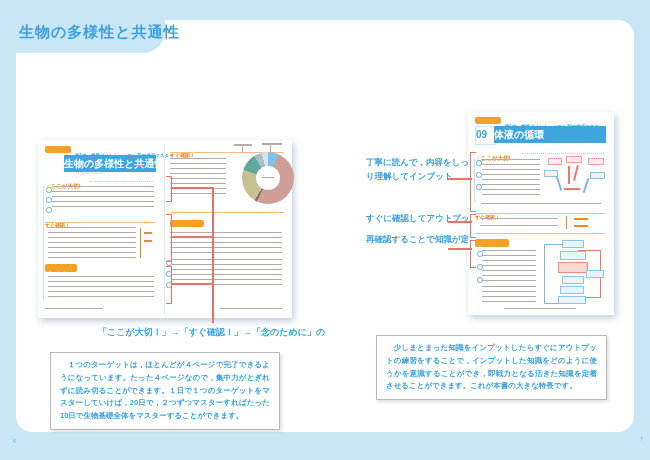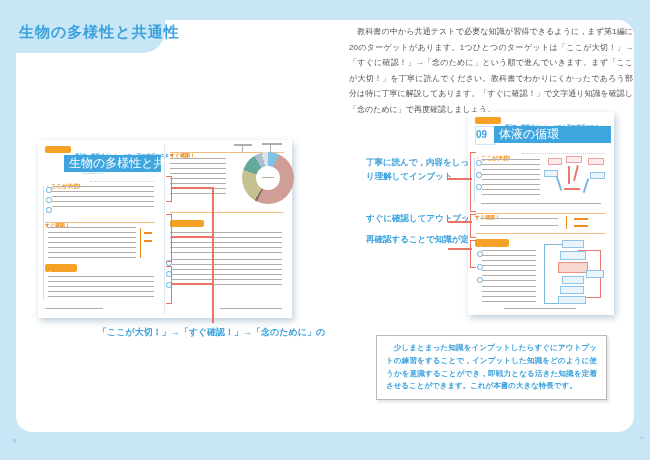--- a/index.html
+++ b/index.html
@@ -17,21 +17,21 @@
   .note-box{border:1px solid #b9b9b9;box-shadow:2px 2px 3px rgba(0,0,0,.12);background:#fff;
             color:var(--brand);font-weight:bold;font-size:7.5px;line-height:12.8px;padding:6px 9px;text-align:justify;}
   .caption{font-size:9px;line-height:13.5px;color:var(--brand);font-weight:bold;white-space:nowrap;}
   .pgnum{font-size:8px;color:#6db9e6;transform:scale(.7);transform-origin:0 0;}
   
   .thumb{background:#fff;box-shadow:2px 3px 7px rgba(90,130,160,.4);}
   .tag{background:#f5a126;border-radius:2px;}
   .micro{display:inline-block;font-size:9px;font-weight:bold;transform-origin:0 0;white-space:nowrap;line-height:1;}
   .numbox{background:#fff;border:1px solid #cfe6f5;color:var(--brand);font-weight:bold;font-size:10px;
           text-align:left;line-height:16px;}
-  .band{background:var(--band);color:#fff;font-weight:normal;font-size:12px;line-height:17px;padding-left:5px;
+  .band{background:var(--band);color:#fff;font-weight:bold;font-size:10px;line-height:17px;
         white-space:nowrap;overflow:hidden;}
   .orange-rule{background:#f6bd80;height:1px;}
   .dotted-rule{border-top:1.5px dotted #a7d4ee;height:0;}
   .tb{background-image:repeating-linear-gradient(to bottom,#b4aca6 0,#b4aca6 1.4px,transparent 1.4px,transparent 5px);}
   .ln{background:#b4aca6;height:1.4px;}
   .dot{width:3.5px;height:3.5px;border:1px solid #62aede;border-radius:50%;background:#fff;}
   .vrule{background:#c7e3f3;width:1px;}
   .spine{background:#dcebf5;width:1px;}
   .oline{background:#ef8c1e;}
   
@@ -126,24 +126,24 @@
   <div class="abs br-close" style="left:166px;top:266px;height:36px;"></div>
   <div class="abs rl-h" style="left:171px;top:187px;width:42px;"></div>
   <div class="abs rl-h" style="left:171px;top:236px;width:42px;"></div>
   <div class="abs rl-h" style="left:171px;top:283px;width:42px;"></div>
   <div class="abs rl-v" style="left:212px;top:187px;height:136px;"></div>
 
   <div class="abs caption" style="left:98px;top:326px;">
     <div>「ここが大切！」→「すぐ確認！」→「念のために」の</div>
   </div>
 
+  <div class="abs note-box" style="left:50px;top:352px;width:210px;">　１つのターゲットは，ほとんどが４ページで完了できるようになっています。たった４ページなので，集中力がとぎれずに読み切ることができます。１日で１つのターゲットをマスターしていけば，20日で，２つずつマスターすればたった10日で生物基礎全体をマスターすることができます。</div>
 
   <div class="abs pgnum" style="left:13px;top:438px;">6</div>
 
-  <div class="abs intro" style="left:349px;top:24px;width:284px;line-height:15.5px;">　教科書の中から共通テストで必要な知識が習得できるように，まず第1編に20のターゲットがあります。1つひとつのターゲットは「ここが大切！」→「すぐに確認！」→「念のために」という順で進んでいきます。まず「ここが大切！」を丁寧に読んでください。教科書でわかりにくかったであろう部分は特に丁寧に解説してあります。「すぐに確認！」で文字通り知識を確認し「念のために」で再度確認しましょう。</div>
 
   <div class="abs ann" style="left:366px;top:155px;width:114px;">丁寧に読んで，内容をしっかり理解してインプット</div>
   <div class="abs ann" style="left:366px;top:211px;white-space:nowrap;">すぐに確認してアウトプット</div>
   <div class="abs ann" style="left:366px;top:232px;white-space:nowrap;">再確認することで知識が定着</div>
 
   <div class="abs thumb" style="left:468px;top:112px;width:146px;height:203px;">
     <div class="abs tag" style="left:7px;top:5px;width:26px;height:7px;">
       <span class="micro" style="color:#fff;transform:scale(.5);margin:1px 0 0 2px;">ターゲット</span>
     </div>
     <div class="abs" style="left:37px;top:5px;">

